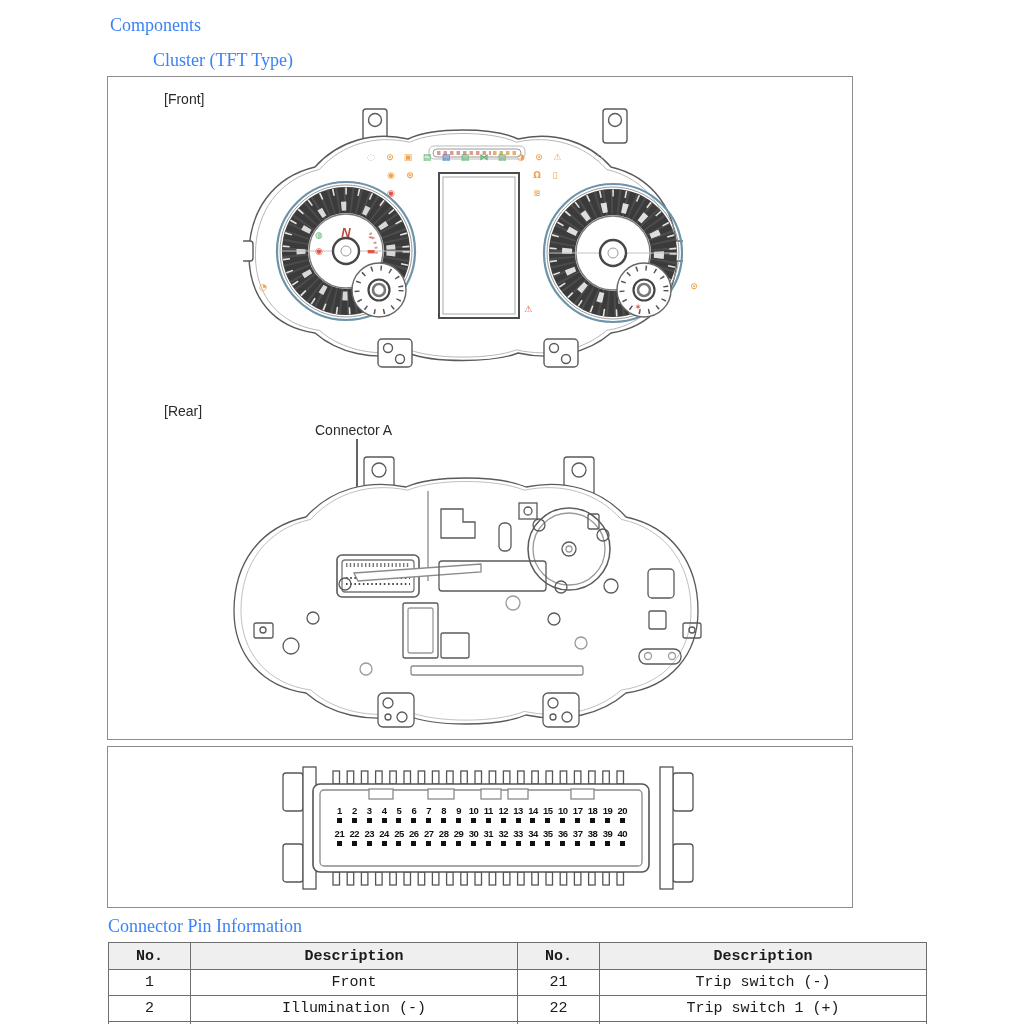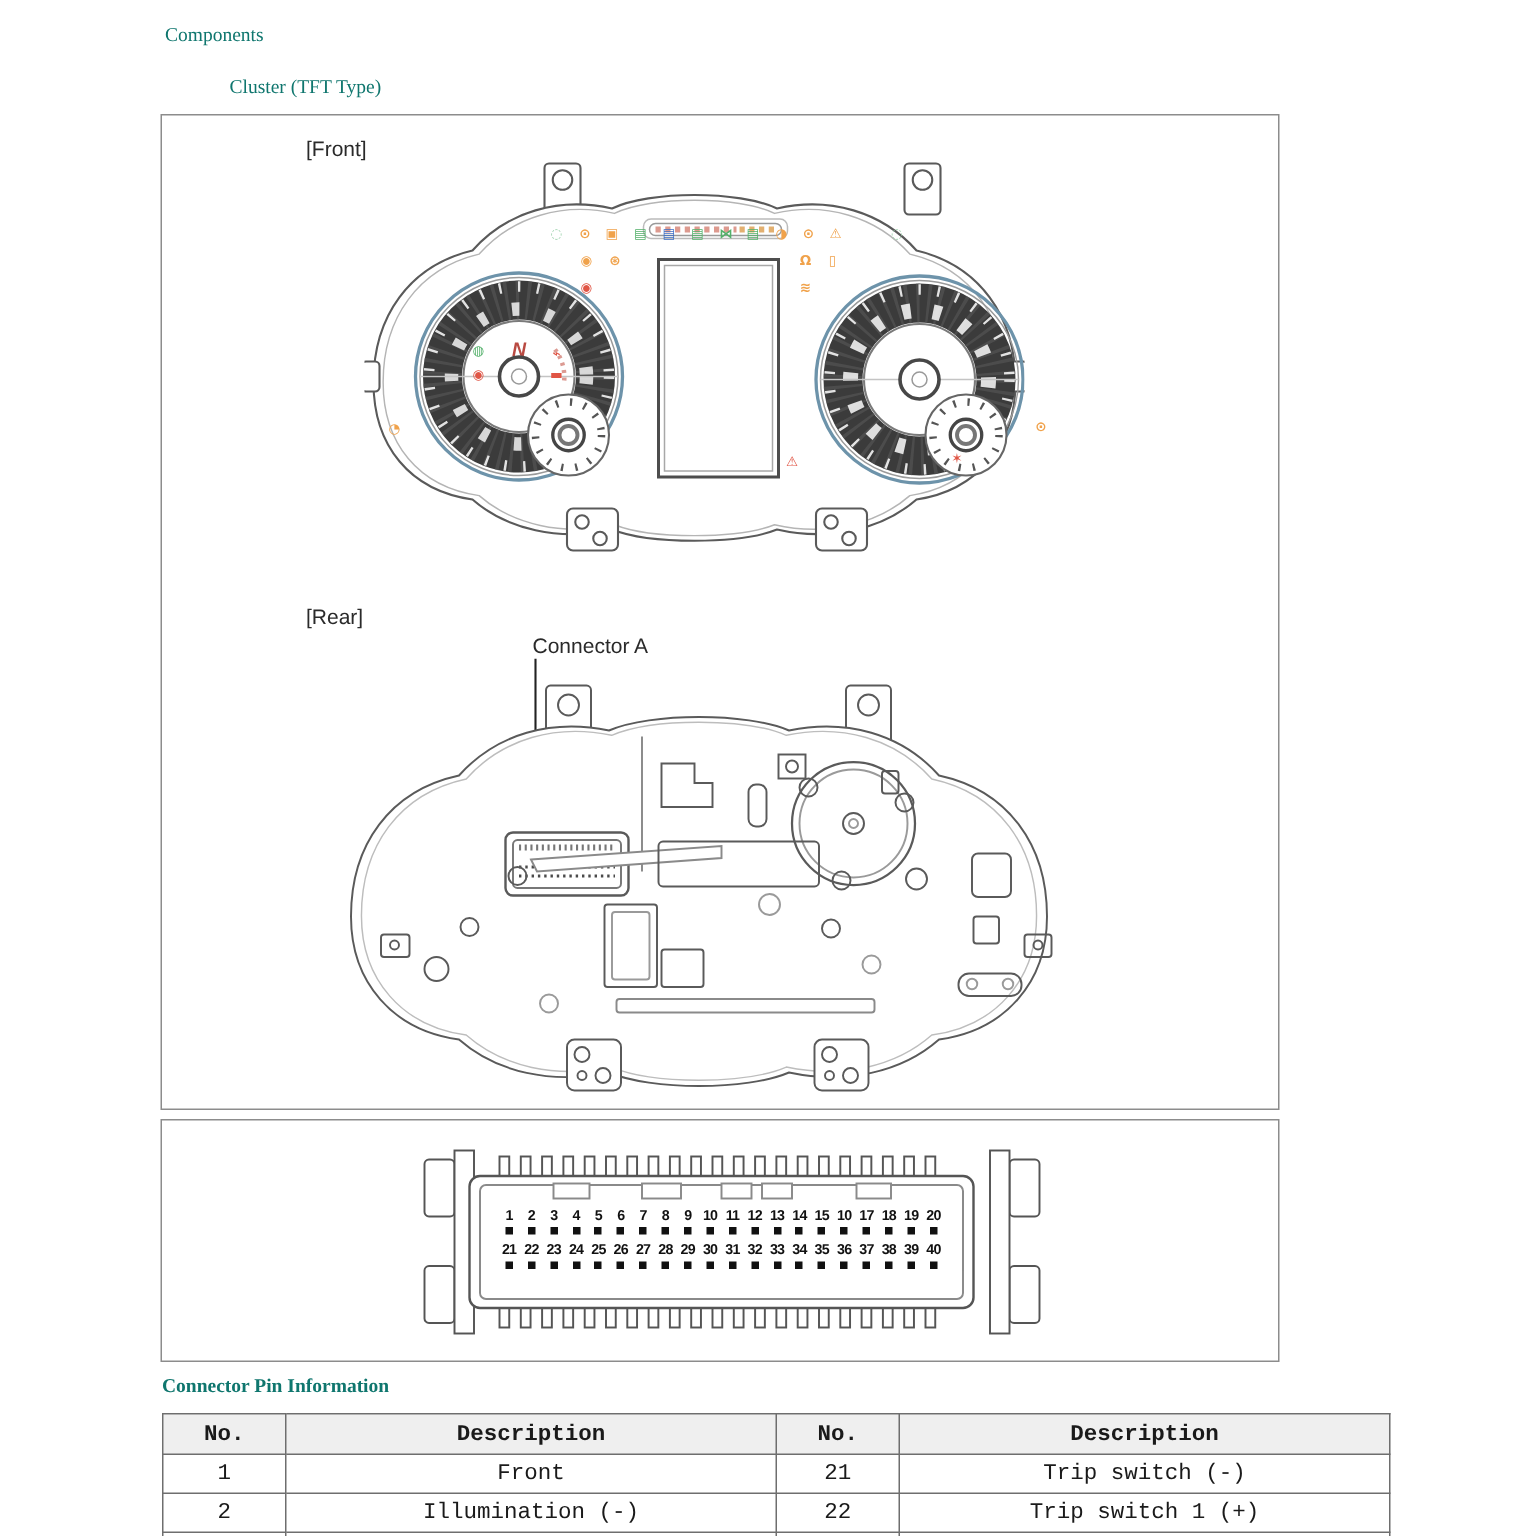--- a/index.html
+++ b/index.html
@@ -1,22 +1,22 @@
 <!DOCTYPE html>
 <html><head>
 <meta charset="utf-8">
 <style>
   html,body{margin:0;padding:0;}
   body{
     position:relative;width:1024px;height:1024px;overflow:hidden;
     background:#ffffff;font-family:"Liberation Serif",serif;color:#1a1a1a;
   }
   .abs{position:absolute;}
-  .h-serif{font-family:"Liberation Serif",serif;font-size:13px;color:#0f766e;white-space:nowrap;}
-  .diagram-label{font-family:"Liberation Sans",sans-serif;font-size:14px;color:#2a2a2a;white-space:nowrap;margin-left:40px;}
+  .h-serif{font-family:"Liberation Serif",serif;font-size:18px;color:#3b82f6;white-space:nowrap;}
+  .diagram-label{font-family:"Liberation Sans",sans-serif;font-size:14px;color:#2a2a2a;white-space:nowrap;}
   .box{position:absolute;border:1px solid #8c8c8c;background:#fff;}
   svg{display:block;}
 
   
   .telltale{
     position:absolute;font-family:"DejaVu Sans",sans-serif;font-size:9px;line-height:9px;
     transform:translate(-50%,-50%);font-weight:bold;
   }
 
   
@@ -473,21 +473,21 @@
         <span class="pin-num">39</span>
         <span class="pin-square"></span>
       </div>
       <div class="pin-cell">
         <span class="pin-num">40</span>
         <span class="pin-square"></span>
       </div>
     </div>
 </div>
 
-<div class="abs h-serif" style="left:108px;top:916px;font-weight:bold;">Connector Pin Information</div>
+<div class="abs h-serif" style="left:108px;top:916px;">Connector Pin Information</div>
 
 <div class="table-wrap">
   <table class="pin-table">
     <colgroup>
       <col style="width:82px">
         <col style="width:327px">
         <col style="width:82px">
         <col style="width:327px">
     </colgroup>
     <thead>

